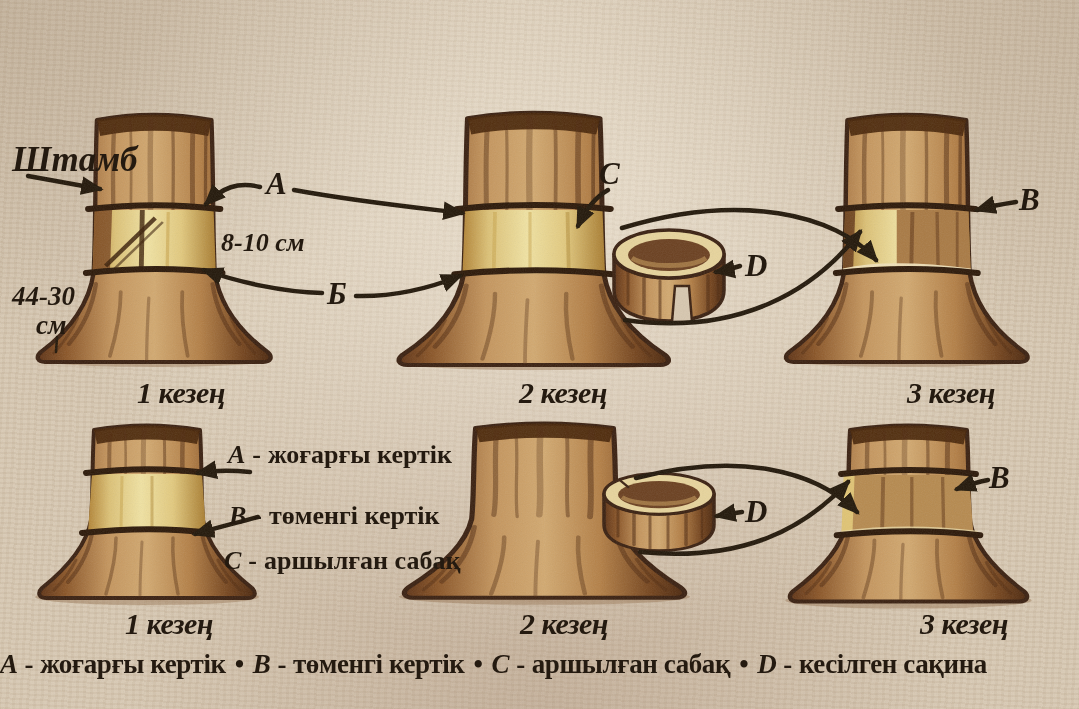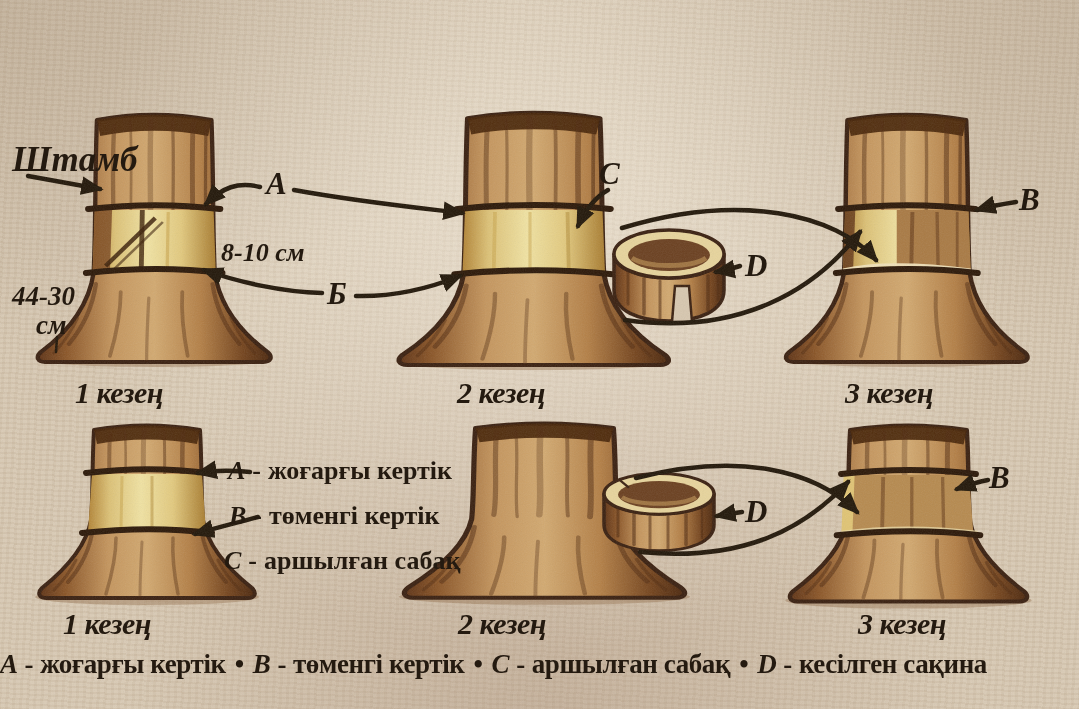--- a/index.html
+++ b/index.html
@@ -19,21 +19,21 @@
   .layer{position:absolute;left:0;top:0;}
   .txt{position:absolute;white-space:nowrap;color:#241a10;}
   .title{
     position:absolute;left:0;right:0;top:16px;text-align:center;
     font-size:37px;font-weight:bold;line-height:1.16;letter-spacing:-0.5px;
   }
   .title .tline{display:block;}
   .it{font-style:italic;font-weight:bold;}
   .mark{font-size:31px;font-style:italic;font-weight:bold;}
   .stage{
-    position:absolute;width:150px;text-align:left;
+    position:absolute;width:150px;text-align:right;
     font-size:30px;font-weight:bold;font-style:italic;letter-spacing:-0.5px;
   }
   .legend-line{position:absolute;font-size:26px;font-weight:bold;white-space:nowrap;}
   .legend-line .lkey{font-style:italic;margin-right:7px;}
   .legend-line .ldash{margin-right:7px;}
   .footer{
     position:absolute;left:0;right:0;top:649px;text-align:left;
     font-size:27px;font-weight:bold;white-space:nowrap;letter-spacing:-0.4px;
   }
   .footer .fkey{font-style:italic;margin:0 5px 0 0;}
@@ -234,35 +234,35 @@
     <path d="M 57,337 L 56,352" stroke-width="2.5"></path>
   </g>
 
   <rect width="1079" height="709" filter="url(#grain)" opacity="0.12"></rect>
 </svg>
 
 
 <div class="txt it" style="left:12px;top:140px;font-size:35px;">Штамб</div>
 <div class="txt it" style="left:12px;top:281px;font-size:27px;">44-30</div>
 <div class="txt it" style="left:36px;top:310px;font-size:27px;">см</div>
-<div class="txt it" style="left:221px;top:238px;font-size:26px;">8-10 см</div>
+<div class="txt it" style="left:221px;top:228px;font-size:26px;">8-10 см</div>
 
 <div class="txt mark" style="left:266px;top:166px;">А</div>
 <div class="txt mark" style="left:327px;top:276px;">Б</div>
 <div class="txt mark" style="left:599px;top:156px;">С</div>
 <div class="txt mark" style="left:745px;top:248px;">D</div>
 <div class="txt mark" style="left:1019px;top:182px;">В</div>
 <div class="txt mark" style="left:745px;top:494px;">D</div>
 <div class="txt mark" style="left:989px;top:460px;">В</div>
 
 <div class="stage" style="left:75px;top:376px;">1 кезең</div>
 <div class="stage" style="left:457px;top:376px;">2 кезең</div>
 <div class="stage" style="left:845px;top:376px;">3 кезең</div>
 
-<div class="legend-line" style="left:228px;top:456px;">
+<div class="legend-line" style="left:228px;top:440px;">
   <span class="lkey">А</span><span class="ldash">-</span><span>жоғарғы кертік</span>
 </div>
 <div class="legend-line" style="left:224px;top:546px;">
   <span class="lkey">С</span><span class="ldash">-</span><span>аршылған сабақ</span>
 </div>
 <div class="legend-line" style="left:229px;top:501px;">
   <span class="lkey">В</span><span class="ldash">-</span><span>төменгі кертік</span>
 </div>
 
 <div class="stage" style="left:63px;top:607px;">1 кезең</div>

